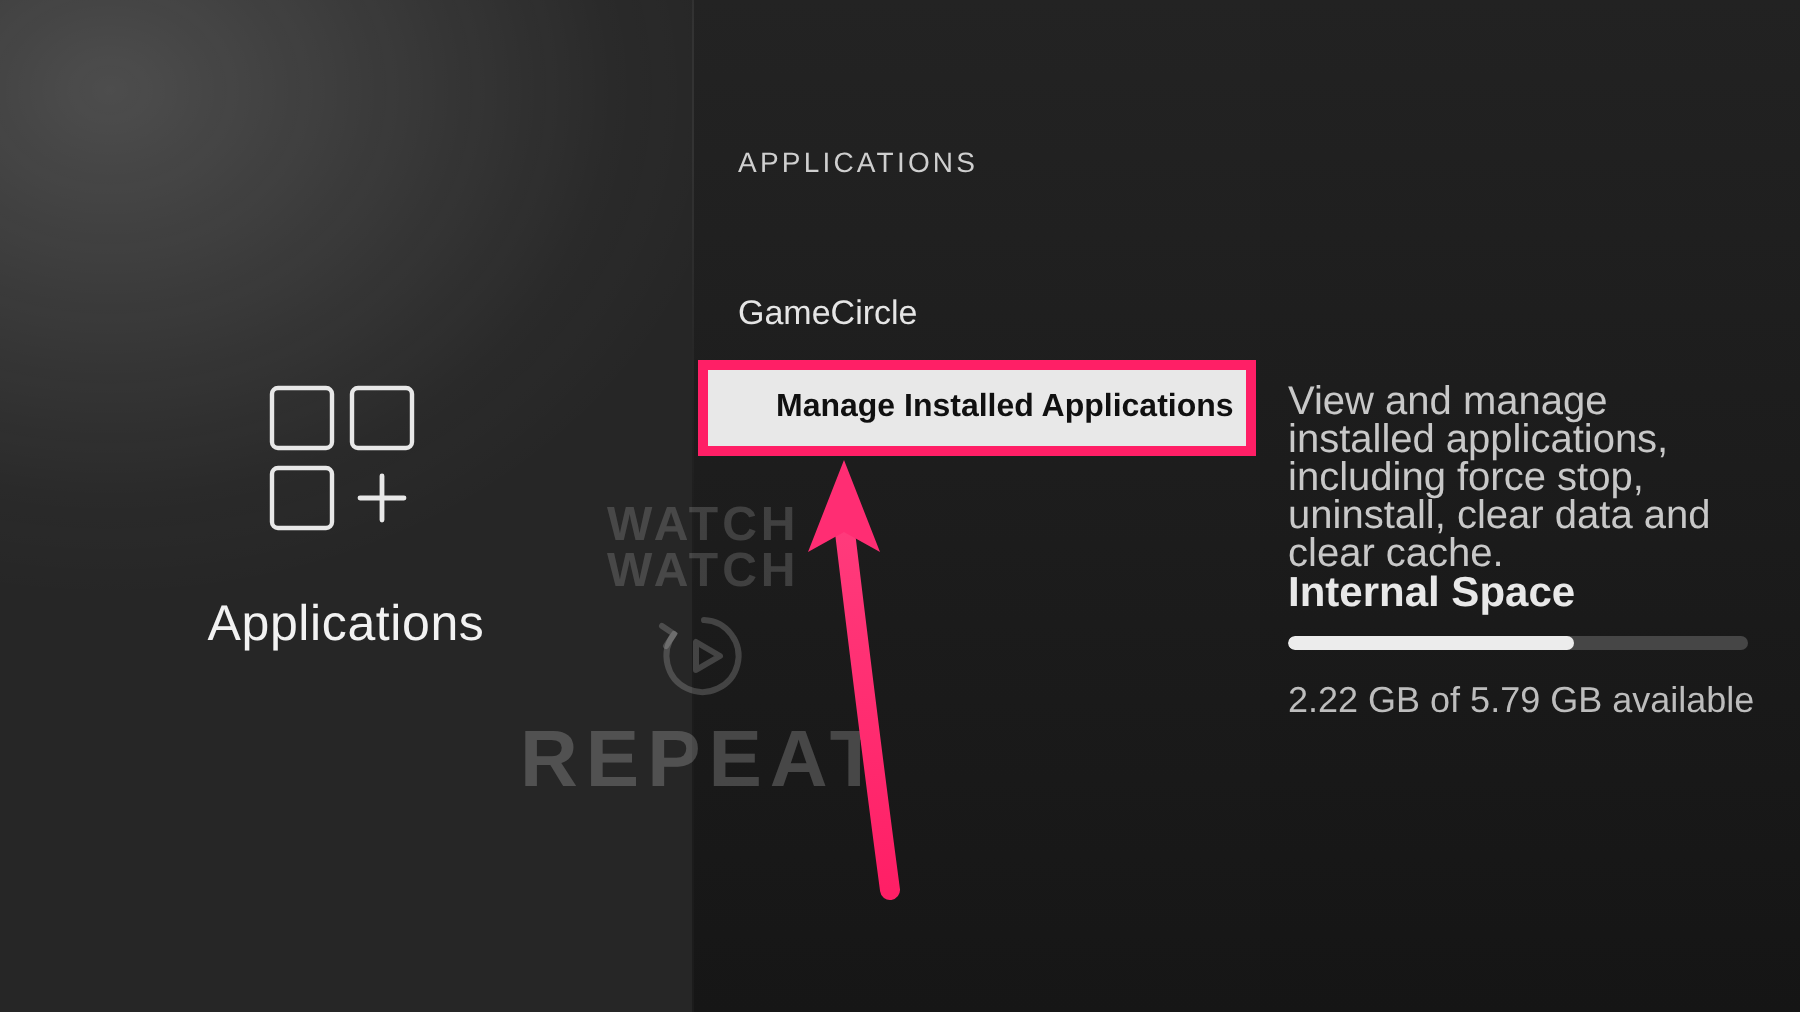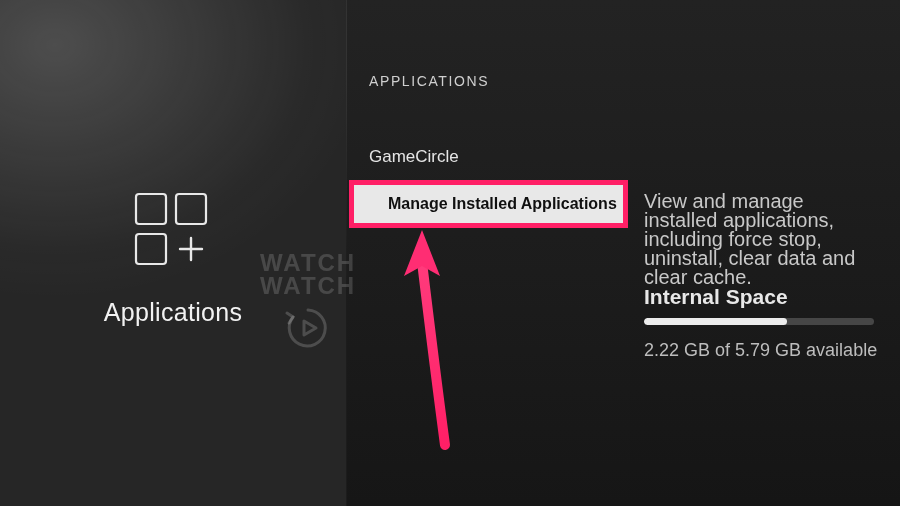--- a/index.html
+++ b/index.html
@@ -217,20 +217,21 @@
     </div>
     <div class="wm-icon">
       <svg width="50" height="50" viewBox="0 0 50 50">
         <g fill="none" stroke="rgba(255,255,255,0.18)" stroke-width="3" stroke-linecap="round">
           <path d="M25 7 A18 18 0 1 1 10 14"></path>
           <polyline points="4,10 10,14 6,20"></polyline>
         </g>
         <polygon points="21,18 21,32 33,25" fill="none" stroke="rgba(255,255,255,0.18)" stroke-width="3" stroke-linejoin="round"></polygon>
       </svg>
     </div>
+    <div class="wm-repeat">REPEAT</div>
   </div>
 
   <svg class="arrow-overlay" width="900" height="506">
     <defs>
       <linearGradient id="arrGrad" x1="0" y1="1" x2="0" y2="0">
         <stop offset="0%" stop-color="#ff1f66"></stop>
         <stop offset="100%" stop-color="#ff3b7c"></stop>
       </linearGradient>
     </defs>
 

